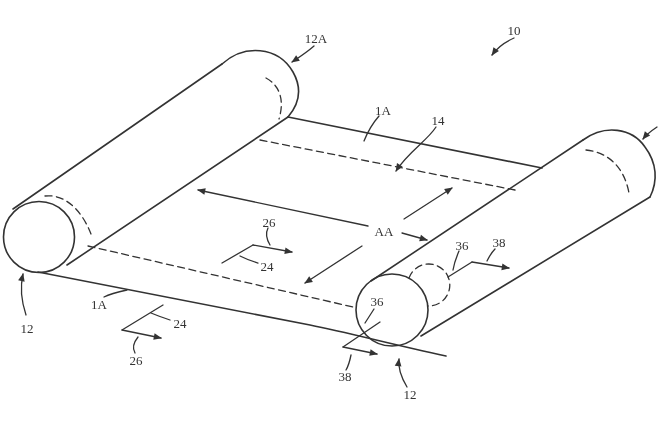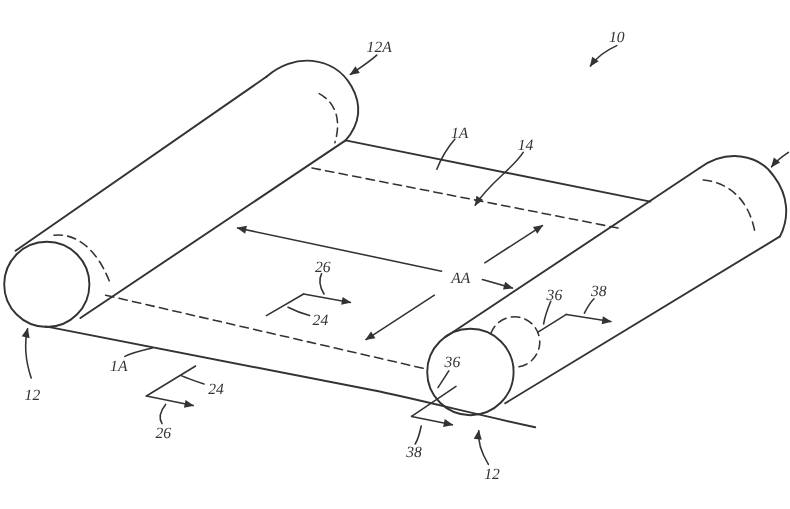--- a/index.html
+++ b/index.html
@@ -1,21 +1,20 @@
 <!DOCTYPE html>
 <html style="--line: #333333; --bg: #ffffff;"><head>
 <meta charset="utf-8">
 <style>
   :root { --line:#333333; --bg:#ffffff; }
   html,body { margin:0; padding:0; background:var(--bg); }
   .figure-canvas {
     width:658px; height:424px; background:var(--bg);
     position:relative; overflow:hidden;
     font-family:"Liberation Serif","DejaVu Serif",serif;
-    font-style:italic;
   }
   svg { display:block; }
   .ln { stroke:var(--line); stroke-width:1.6; fill:none;
         stroke-linecap:round; stroke-linejoin:round; }
   .thin { stroke-width:1.3; }
   .dash { stroke-dasharray:7 4.5; }
   .ref-label { fill:var(--line); font-size:13px;
                font-family:"Liberation Serif","DejaVu Serif",serif; }
 </style>
 </head>

